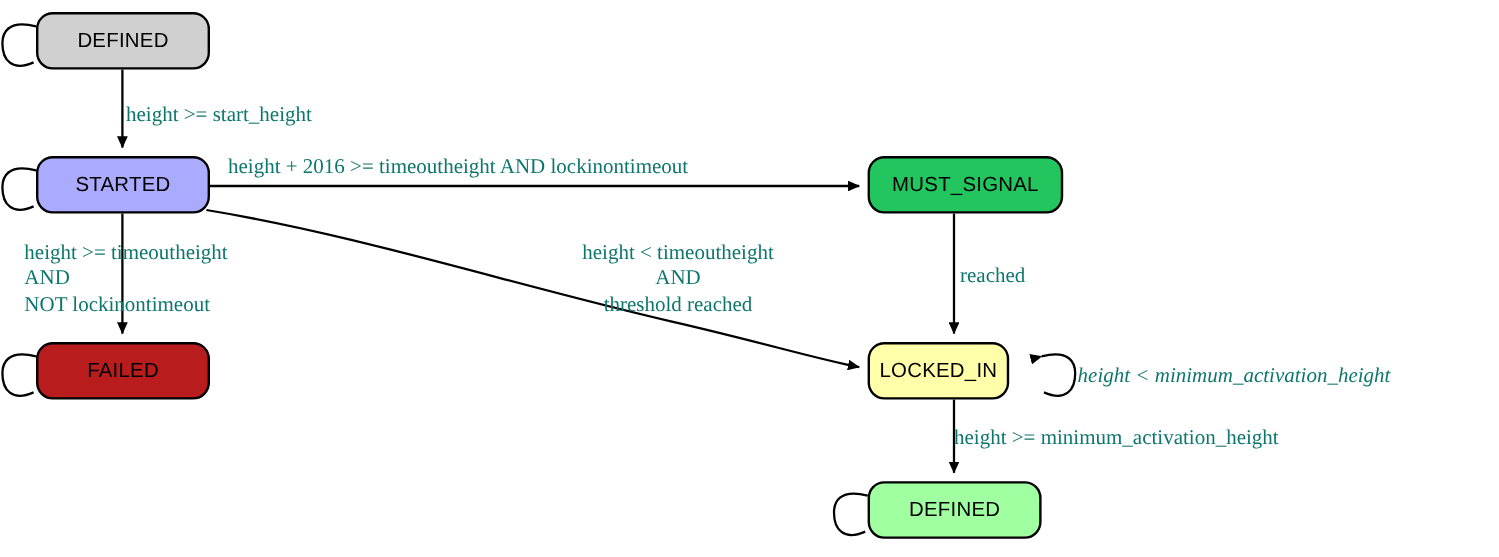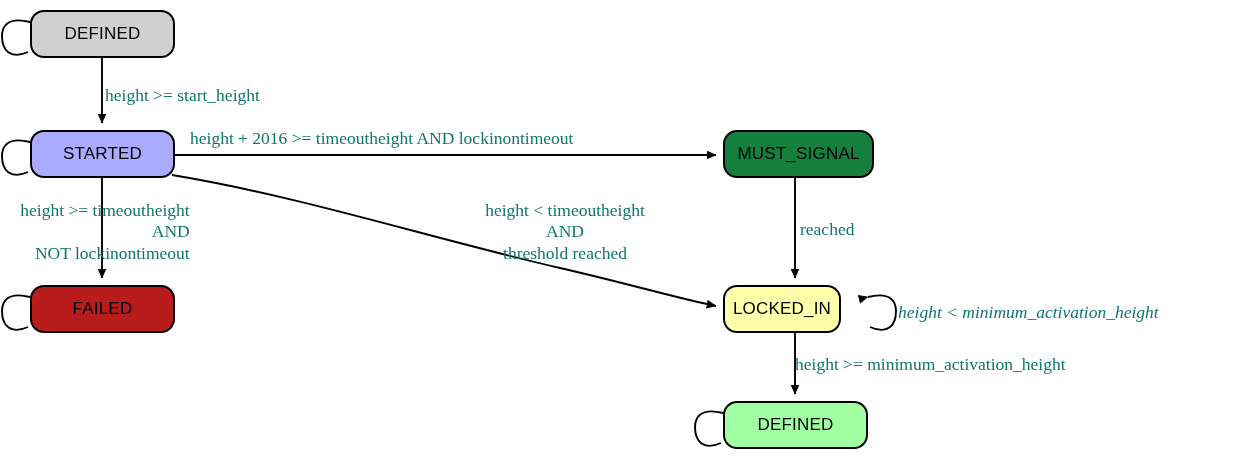--- a/index.html
+++ b/index.html
@@ -107,33 +107,33 @@
 
   <div class="state-node" style="left: 30px; top: 10px; width: 145px; height: 48px; background: rgb(208, 208, 208);">
     <span>DEFINED</span>
   </div>
   <div class="state-node" style="left: 30px; top: 130px; width: 145px; height: 48px; background: rgb(170, 170, 255);">
     <span>STARTED</span>
   </div>
   <div class="state-node" style="left: 30px; top: 285px; width: 145px; height: 48px; background: #b91c1c; justify-content: center;">
     <span>FAILED</span>
   </div>
-  <div class="state-node" style="left: 723px; top: 130px; width: 151px; height: 48px; background: #15803d;">
+  <div class="state-node" style="left: 723px; top: 130px; width: 163px; height: 48px; background: #22c55e;">
     <span>MUST_SIGNAL</span>
   </div>
   <div class="state-node" style="left: 723px; top: 285px; width: 118px; height: 48px; background: rgb(255, 255, 170);">
     <span>LOCKED_IN</span>
   </div>
   <div class="state-node" style="left: 723px; top: 401px; width: 145px; height: 48px; background: rgb(160, 255, 160);">
     <span>DEFINED</span>
   </div>
 
   <div class="edge-label left" style="left: 105px; top: 85px;">height &gt;= start_height</div>
   <div class="edge-label left" style="left: 190px; top: 128px;">height + 2016 &gt;= timeoutheight AND lockinontimeout</div>
-  <div class="edge-label center" style="left: 105px; top: 200px; text-align: right; transform: translateX(-50%);">height &gt;= timeoutheight
+  <div class="edge-label center" style="left: 105px; top: 200px; text-align: left; transform: translateX(-50%);">height &gt;= timeoutheight
 AND
 NOT lockinontimeout</div>
   <div class="edge-label center" style="left: 565px; top: 200px; text-align: center; transform: translateX(-50%);">height &lt; timeoutheight
 AND
 threshold reached</div>
   <div class="edge-label left" style="left: 800px; top: 219px;">reached</div>
   <div class="edge-label left" style="left: 898px; top: 302px; font-style: italic;">height &lt; minimum_activation_height</div>
   <div class="edge-label left" style="left: 795px; top: 354px;">height &gt;= minimum_activation_height</div>
 
 </div>

